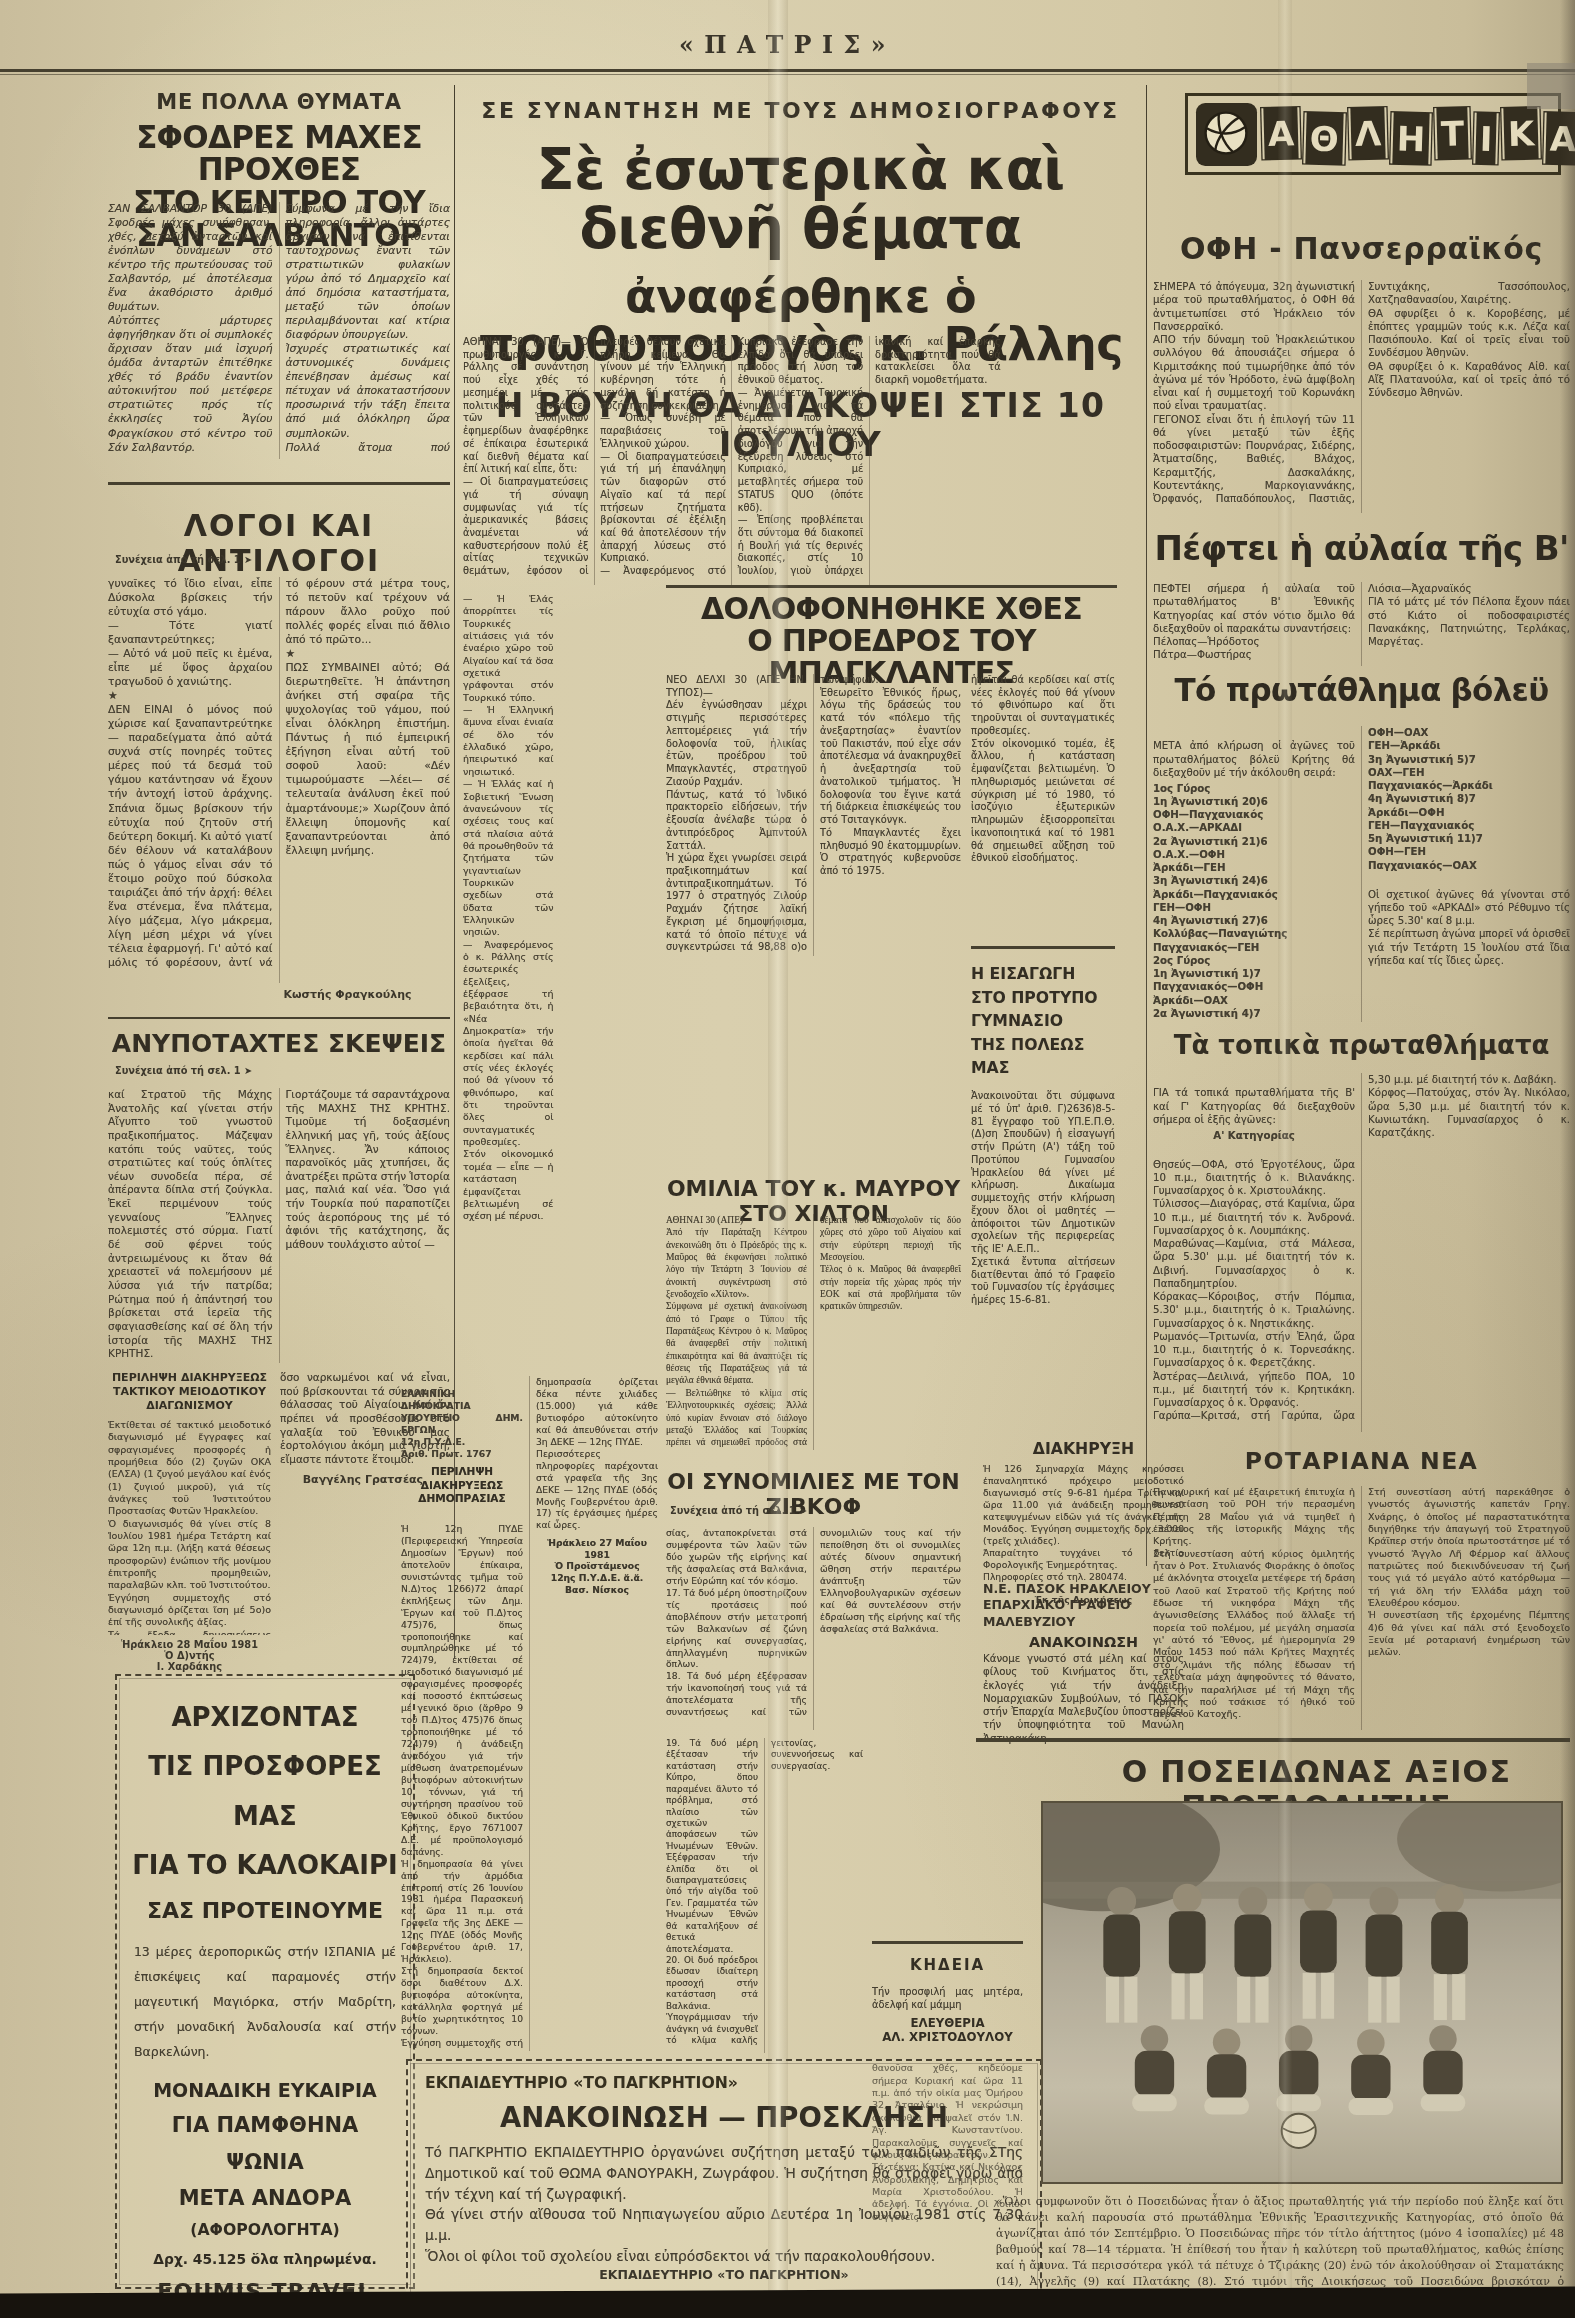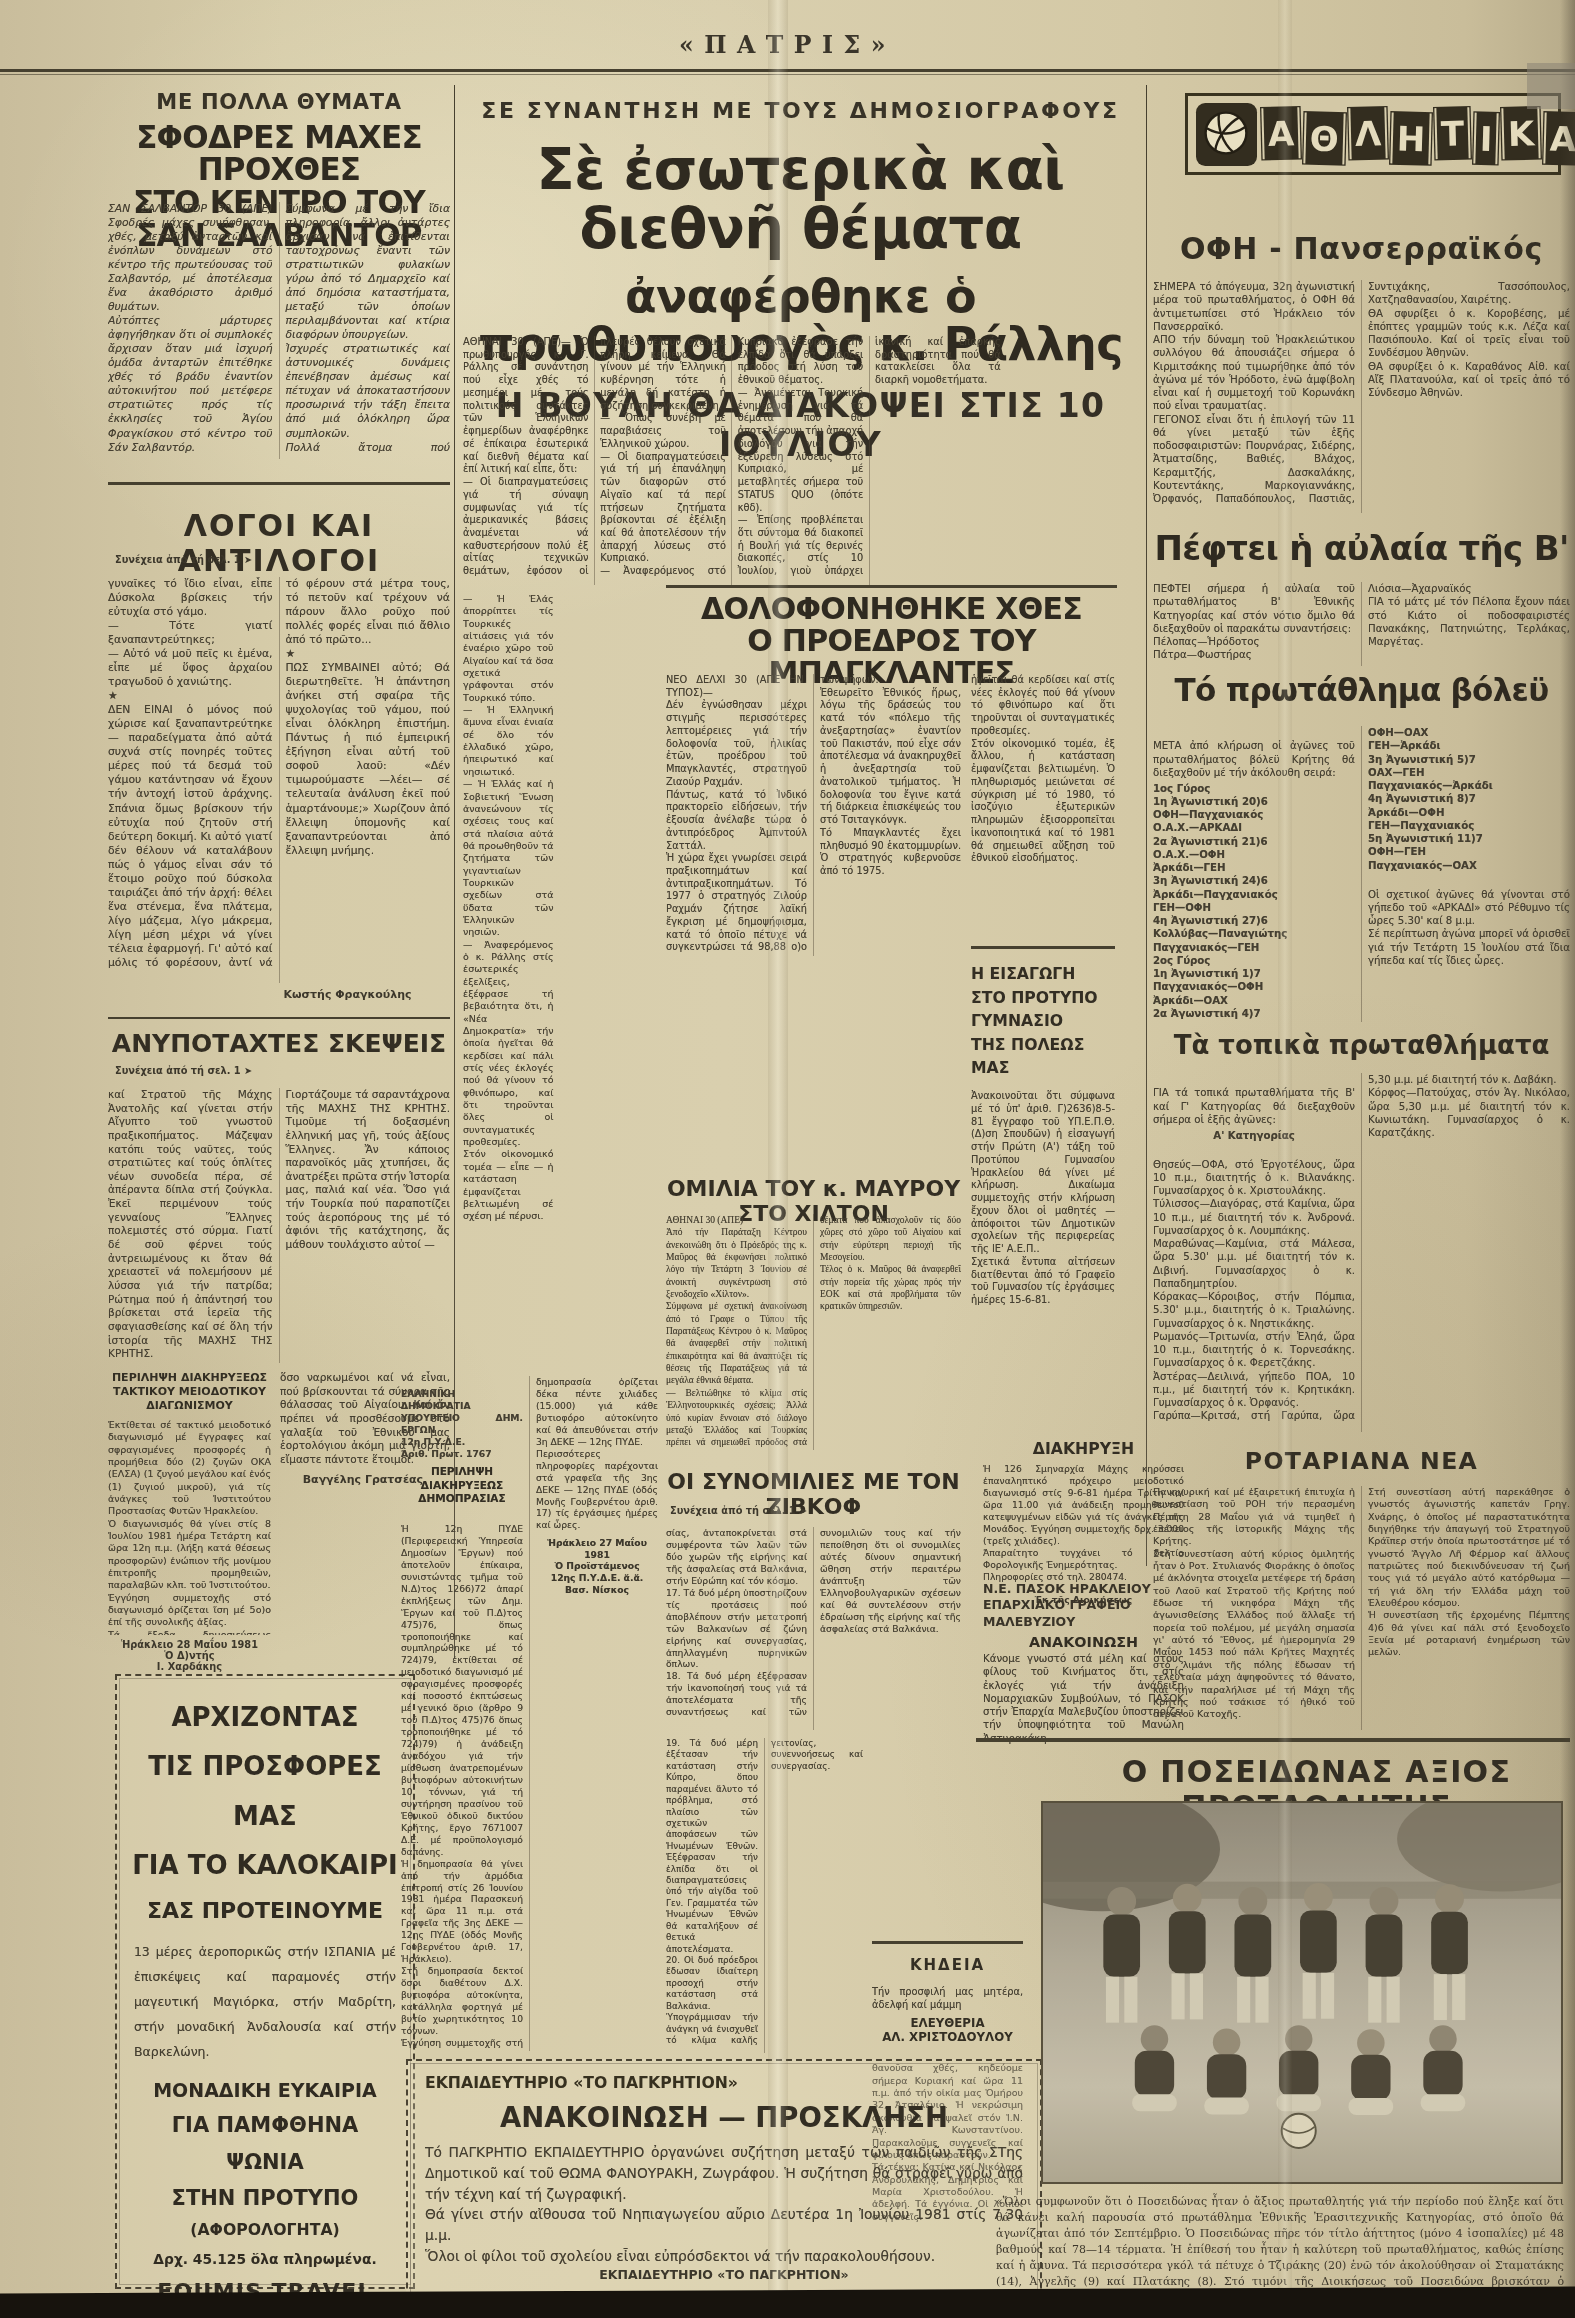--- a/index.html
+++ b/index.html
@@ -116,21 +116,21 @@
   </div>
 
   <div class="abs wavybox" style="left:115px;top:1674px;width:270px;height:577px;padding:17px 13px;">
     <div class="adline" style="font-size:26px;line-height:1.9;">ΑΡΧΙΖΟΝΤΑΣ</div>
     <div class="adline" style="font-size:26px;line-height:1.9;">ΤΙΣ ΠΡΟΣΦΟΡΕΣ ΜΑΣ</div>
     <div class="adline" style="font-size:26px;line-height:1.9;">ΓΙΑ ΤΟ ΚΑΛΟΚΑΙΡΙ</div>
     <div class="adline" style="font-size:22px;line-height:1.8;">ΣΑΣ ΠΡΟΤΕΙΝΟΥΜΕ</div>
     <div class="body" style="font-size:12.5px;line-height:2.0;margin:9.2px 3.9px;">13 μέρες ἀεροπορικῶς στήν ΙΣΠΑΝΙΑ μέ ἐπισκέψεις καί παραμονές στήν μαγευτική Μαγιόρκα, στήν Μαδρίτη, στήν μοναδική Ἀνδαλουσία καί στήν Βαρκελώνη.</div>
     <div class="adline" style="font-size:19px;line-height:1.75;">ΜΟΝΑΔΙΚΗ ΕΥΚΑΙΡΙΑ</div>
     <div class="adline" style="font-size:21px;line-height:1.75;">ΓΙΑ ΠΑΜΦΘΗΝΑ ΨΩΝΙΑ</div>
-    <div class="adline" style="font-size:21px;line-height:1.75;">ΣΤΗΝ ΠΡΟΤΥΠΟ</div>
+    <div class="adline" style="font-size:21px;line-height:1.75;">ΜΕΤΑ ΑΝΔΟΡΑ</div>
     <div class="adline" style="font-size:15.7px;line-height:1.7;">(ΑΦΟΡΟΛΟΓΗΤΑ)</div>
     <div class="adline" style="font-size:13.8px;line-height:2.2;">Δρχ. 45.125  ὅλα πληρωμένα.</div>
     <div class="adline" style="font-size:22px;line-height:1.6;letter-spacing:1.3px;">FOUMIS TRAVEL</div>
     <div class="adline" style="font-size:13px;line-height:1.6;">Ἰδομενέως 18</div>
 
   </div>
 
   <div class="abs" style="left:463px;top:98px;width:675px;">
     <div class="kicker" style="font-size:22px;letter-spacing:2.6px;">ΣΕ ΣΥΝΑΝΤΗΣΗ ΜΕ ΤΟΥΣ ΔΗΜΟΣΙΟΓΡΑΦΟΥΣ</div>
     <div class="headline" style="font-size:56px;margin-top:17px;">Σὲ ἐσωτερικὰ καὶ διεθνῆ θέματα</div>

